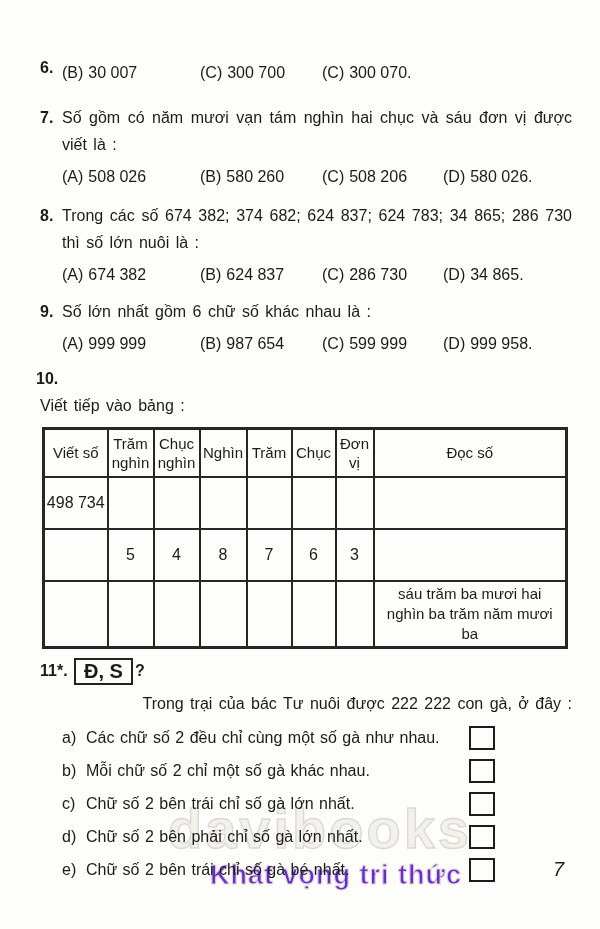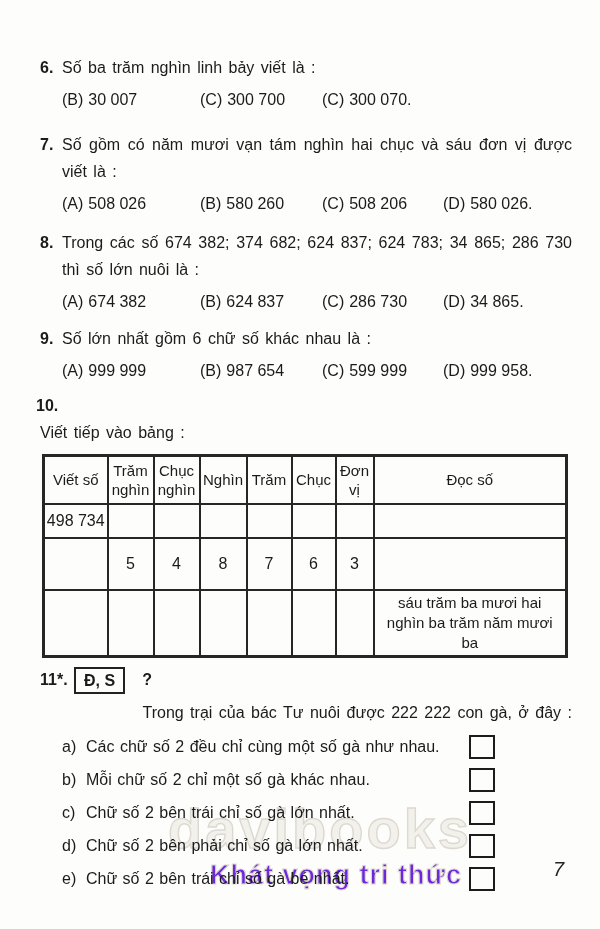--- a/index.html
+++ b/index.html
@@ -43,33 +43,33 @@
     border: 3px solid #262626;
   }
   table.pv th, table.pv td {
     border: 2px solid #262626;
     text-align: center;
     vertical-align: middle;
     font-weight: 400;
     overflow: hidden;
   }
   table.pv th { font-size: 15px; line-height: 19px; height: 48px; }
-  table.pv tr.r1 td { height: 34px; font-size: 16px; }
+  table.pv tr.r1 td { height: 52px; font-size: 16px; }
   table.pv tr.r2 td { height: 52px; font-size: 16px; }
   table.pv tr.r3 td { height: 46px; font-size: 15px; line-height: 20px; }
   td.doc-cell { padding: 2px 6px; }
 
   .q11-head { display: flex; align-items: center; margin-top: 9px; }
   .q11-num { font-weight: 700; font-size: 16px; width: 34px; flex: none; }
   .ds-box {
     display: inline-block;
     border: 2px solid #222;
     padding: 1px 8px;
-    font-weight: 700; font-size: 16px; line-height: 21px;
-    margin-right: 17px;
+    font-weight: 700; font-size: 20px; line-height: 21px;
+    margin-right: 2px;
   }
   .q11-qmark { font-weight: 700; font-size: 16px; }
   .q11-intro { margin: 7px 0 0 22px; font-size: 16px; line-height: 24px; word-spacing: 2px; text-align: right; }
 
   .ds-items { margin: 10px 0 0 22px; width: 433px; }
   .ds-item { display: flex; align-items: flex-start; height: 26px; margin-bottom: 7px; font-size: 16px; line-height: 23px; }
   .ds-item-label { flex: none; width: 24px; }
   .ds-item-text { word-spacing: 1px; }
   .checkbox {
     display: block; margin-left: auto; flex: none;
@@ -97,21 +97,20 @@
 </style>
 </head>
 <body>
 
 <div class="page">
   <div class="content">
 
     <div class="q">
       <span class="q-num">6.</span>
       <div class="q-body">
-        <div class="q-line">Số ba trăm nghìn linh bảy viết là :</div>
         <div class="options">
           <div><span class="opt-label">(B)</span><span>30 007</span></div>
           <div><span class="opt-label">(C)</span><span>300 700</span></div>
           <div><span class="opt-label">(C)</span><span>300 070.</span></div>
         </div>
       </div>
     </div>
 
     <div class="q mt-q7">
       <span class="q-num">7.</span>

